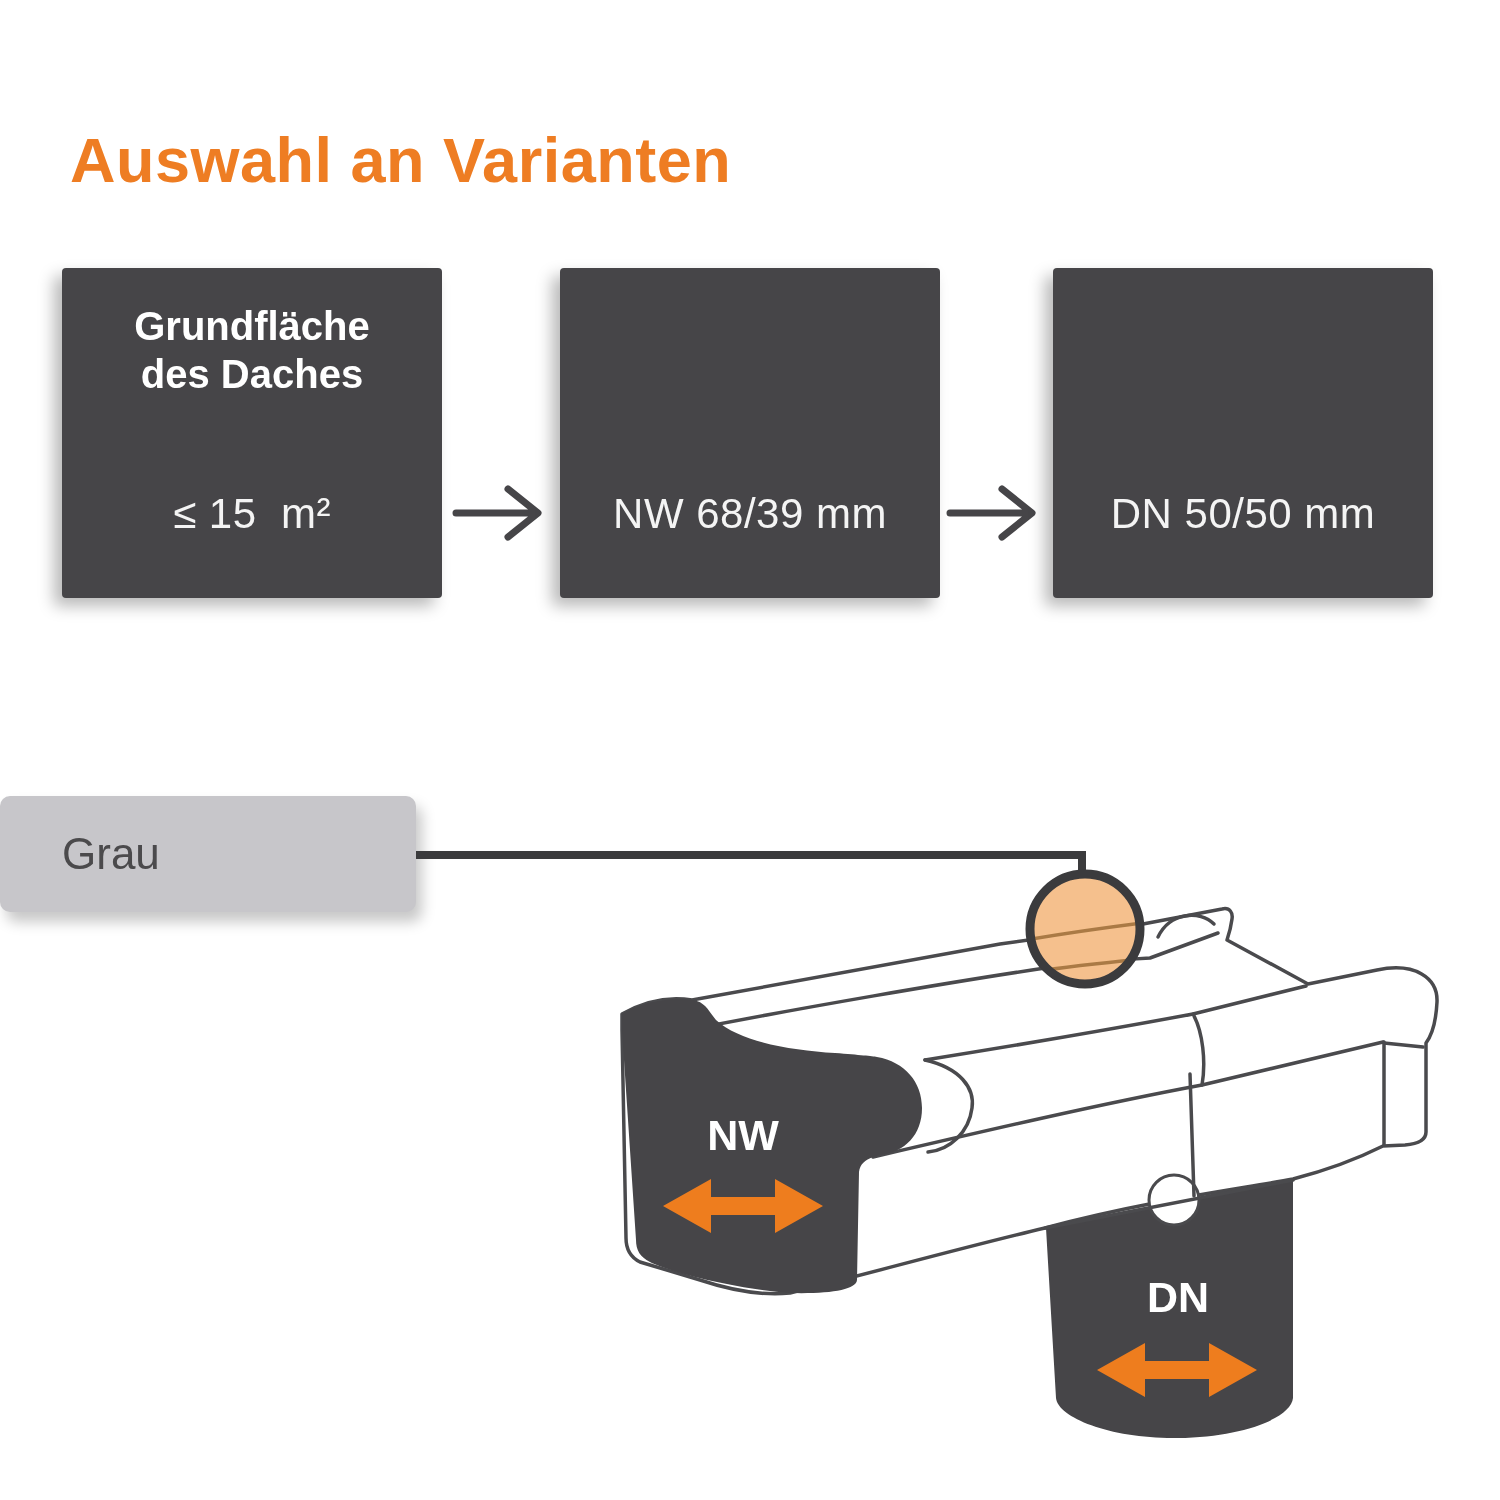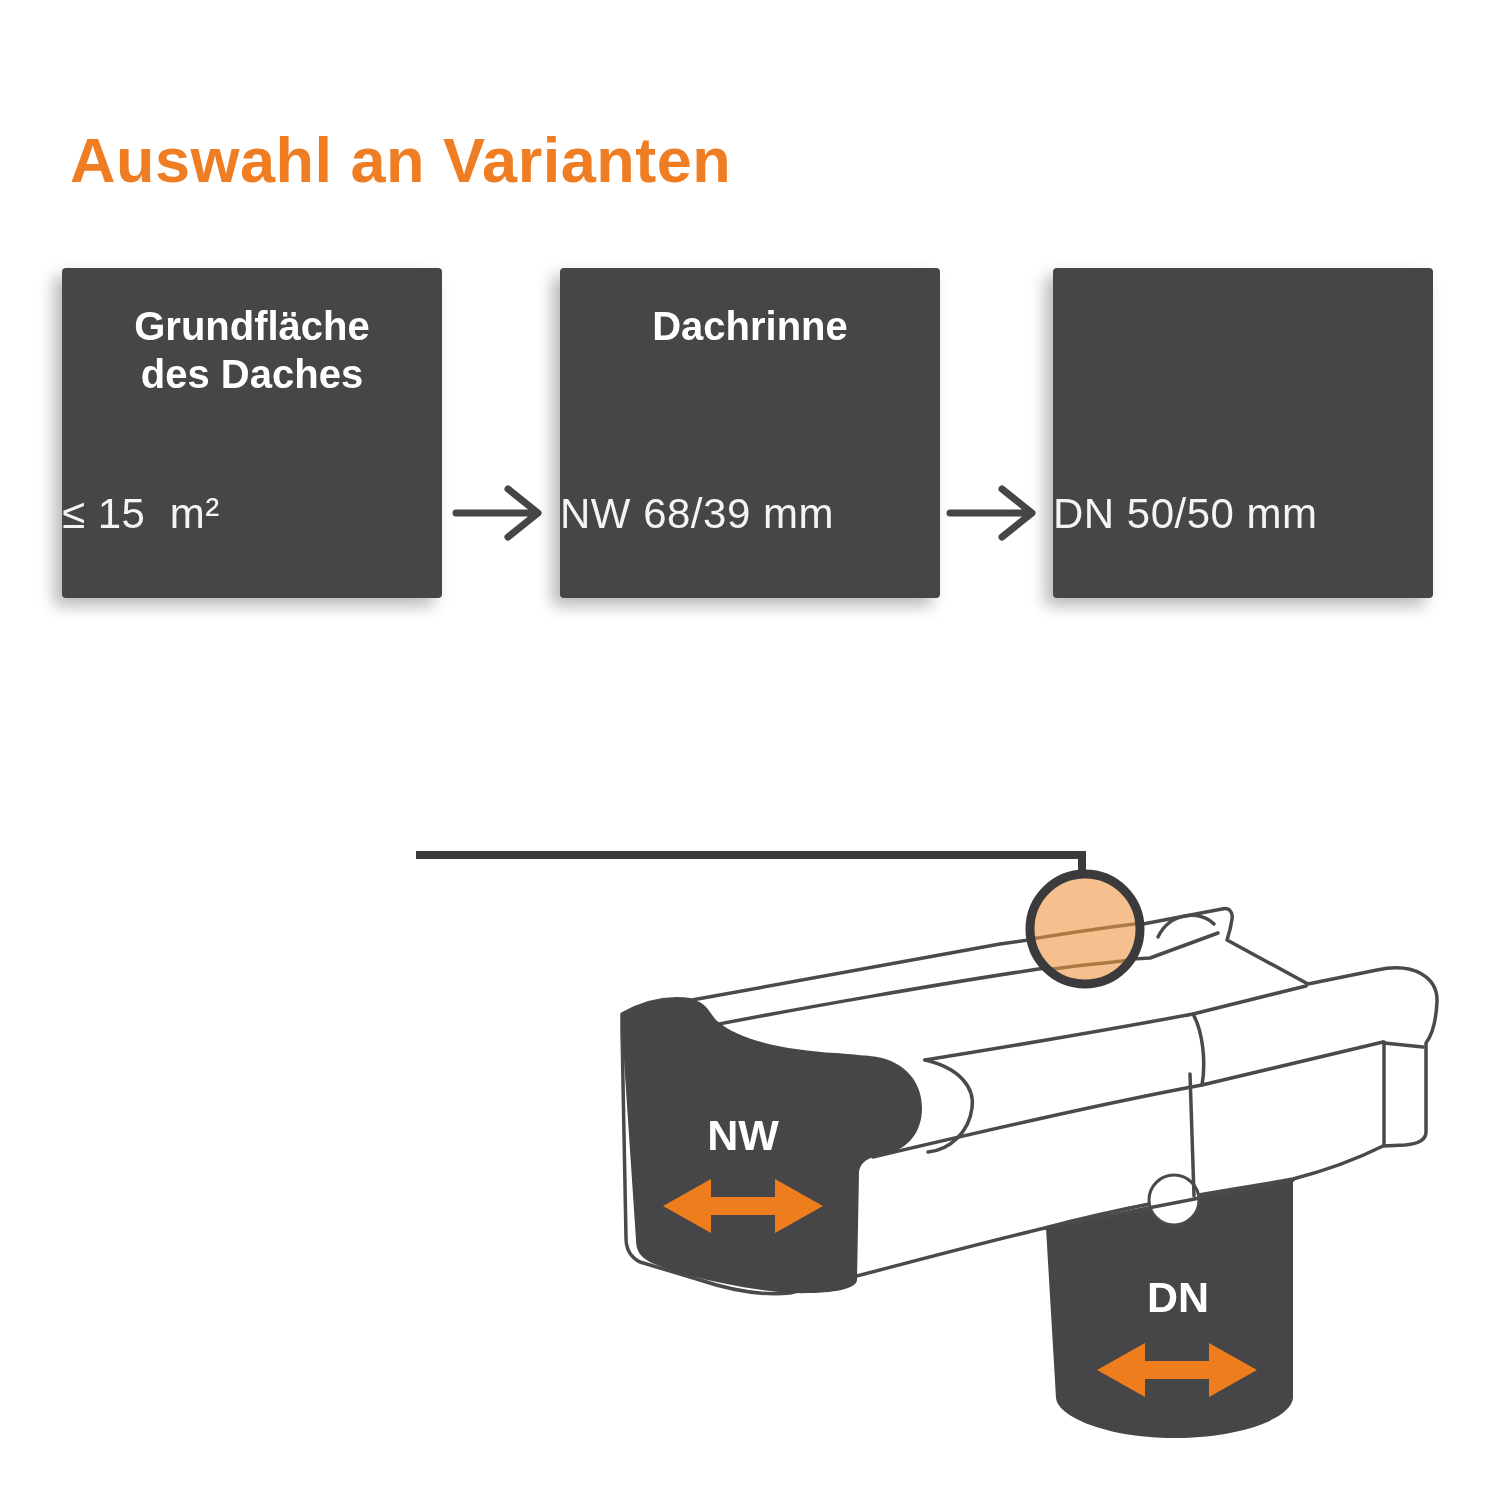--- a/index.html
+++ b/index.html
@@ -17,21 +17,21 @@
   .fbox{
     position:absolute;top:268px;width:380px;height:330px;border-radius:4px;
     background:var(--dark,#464548);color:#fff;
     box-shadow:-8px 8px 16px rgba(0,0,0,.28);
   }
   .fbox-title{
     position:absolute;top:34px;left:0;right:0;text-align:center;
     font-size:40px;font-weight:700;line-height:1.2;white-space:pre-line;
   }
   .fbox-value{
-    position:absolute;top:222px;left:0;right:0;
+    position:absolute;top:222px;left:0;right:0;text-align:center;
     font-size:42px;font-weight:400;letter-spacing:.5px;color:#f4f4f4;
   }
   .farrow{position:absolute;top:483px;}
   .farrow path{stroke:var(--dark,#464548);stroke-width:7;fill:none;
     stroke-linecap:round;stroke-linejoin:round;}
   
   .chip{
     position:absolute;left:0px;top:796px;width:416px;height:116px;border-radius:10px;
     background:var(--chip-bg,#c7c6ca);
     box-shadow:6px 10px 14px rgba(0,0,0,.22);
@@ -68,33 +68,35 @@
       <div class="fbox-title">Grundfläche
 des Daches</div>
       <div class="fbox-value">≤ 15&nbsp;&nbsp;m²</div>
     </div>
 
     <svg class="farrow" style="left:452px" width="96" height="60" viewBox="0 0 96 60">
       <path d="M4,30 H82 M56,6 L86,30 L56,54"></path>
     </svg>
 
     <div class="fbox" style="left:560px">
-      <div class="fbox-title">Dachrinne</div>
       <div class="fbox-value">NW 68/39 mm</div>
     </div>
 
     <svg class="farrow" style="left:946px" width="96" height="60" viewBox="0 0 96 60">
       <path d="M4,30 H82 M56,6 L86,30 L56,54"></path>
     </svg>
 
     <div class="fbox" style="left:1053px">
       <div class="fbox-value">DN 50/50 mm</div>
     </div>
   </section>
 
+  <div class="chip">
+    <span class="chip-label">Grau</span>
+  </div>
 
   <svg class="illu" width="1500" height="1500" viewBox="0 0 1500 1500">
     <defs>
       <clipPath id="hl-clip">
           <circle cx="1085" cy="929" r="55"></circle>
         </clipPath>
     </defs>
 
     <path class="connector" d="M416,855 L1082,855 L1082,876"></path>
 

